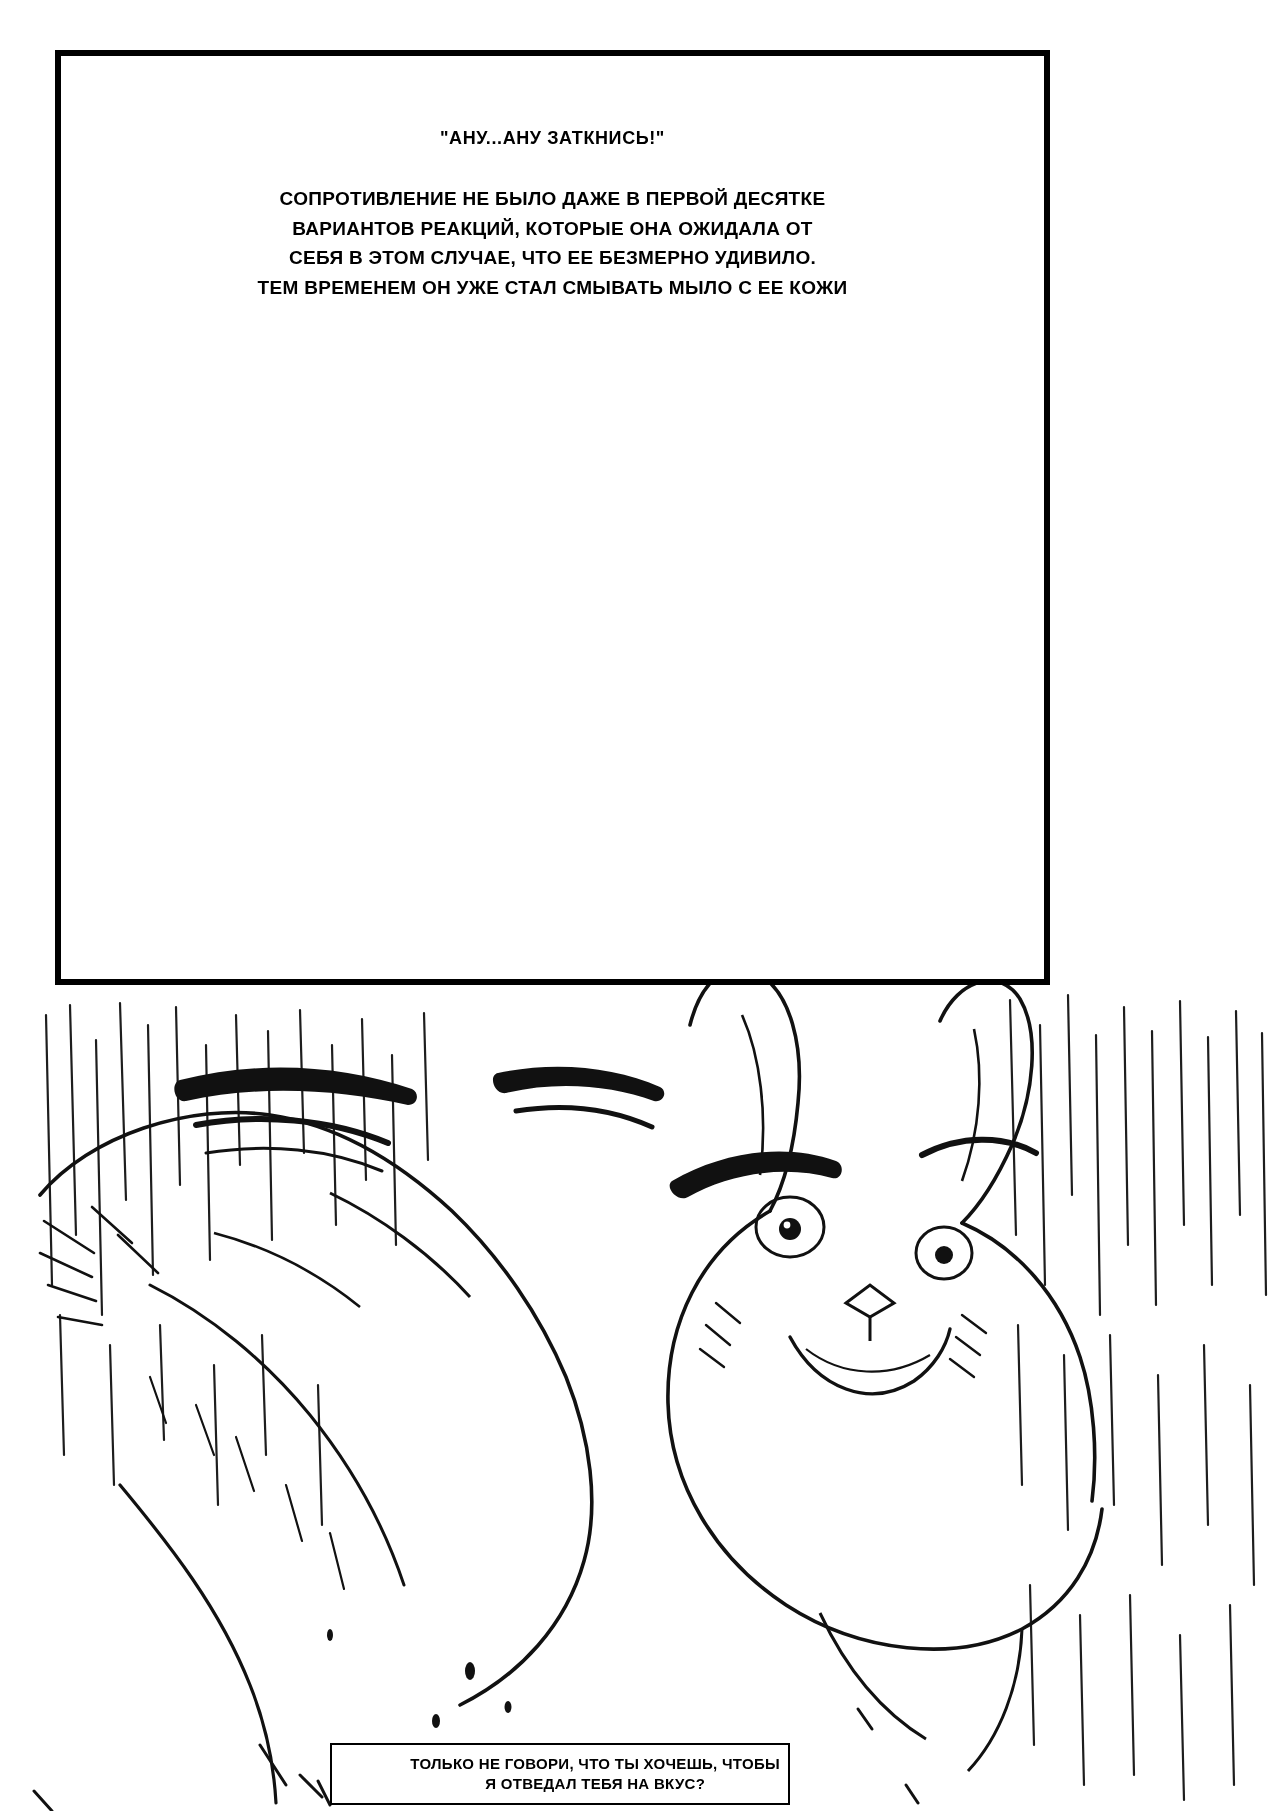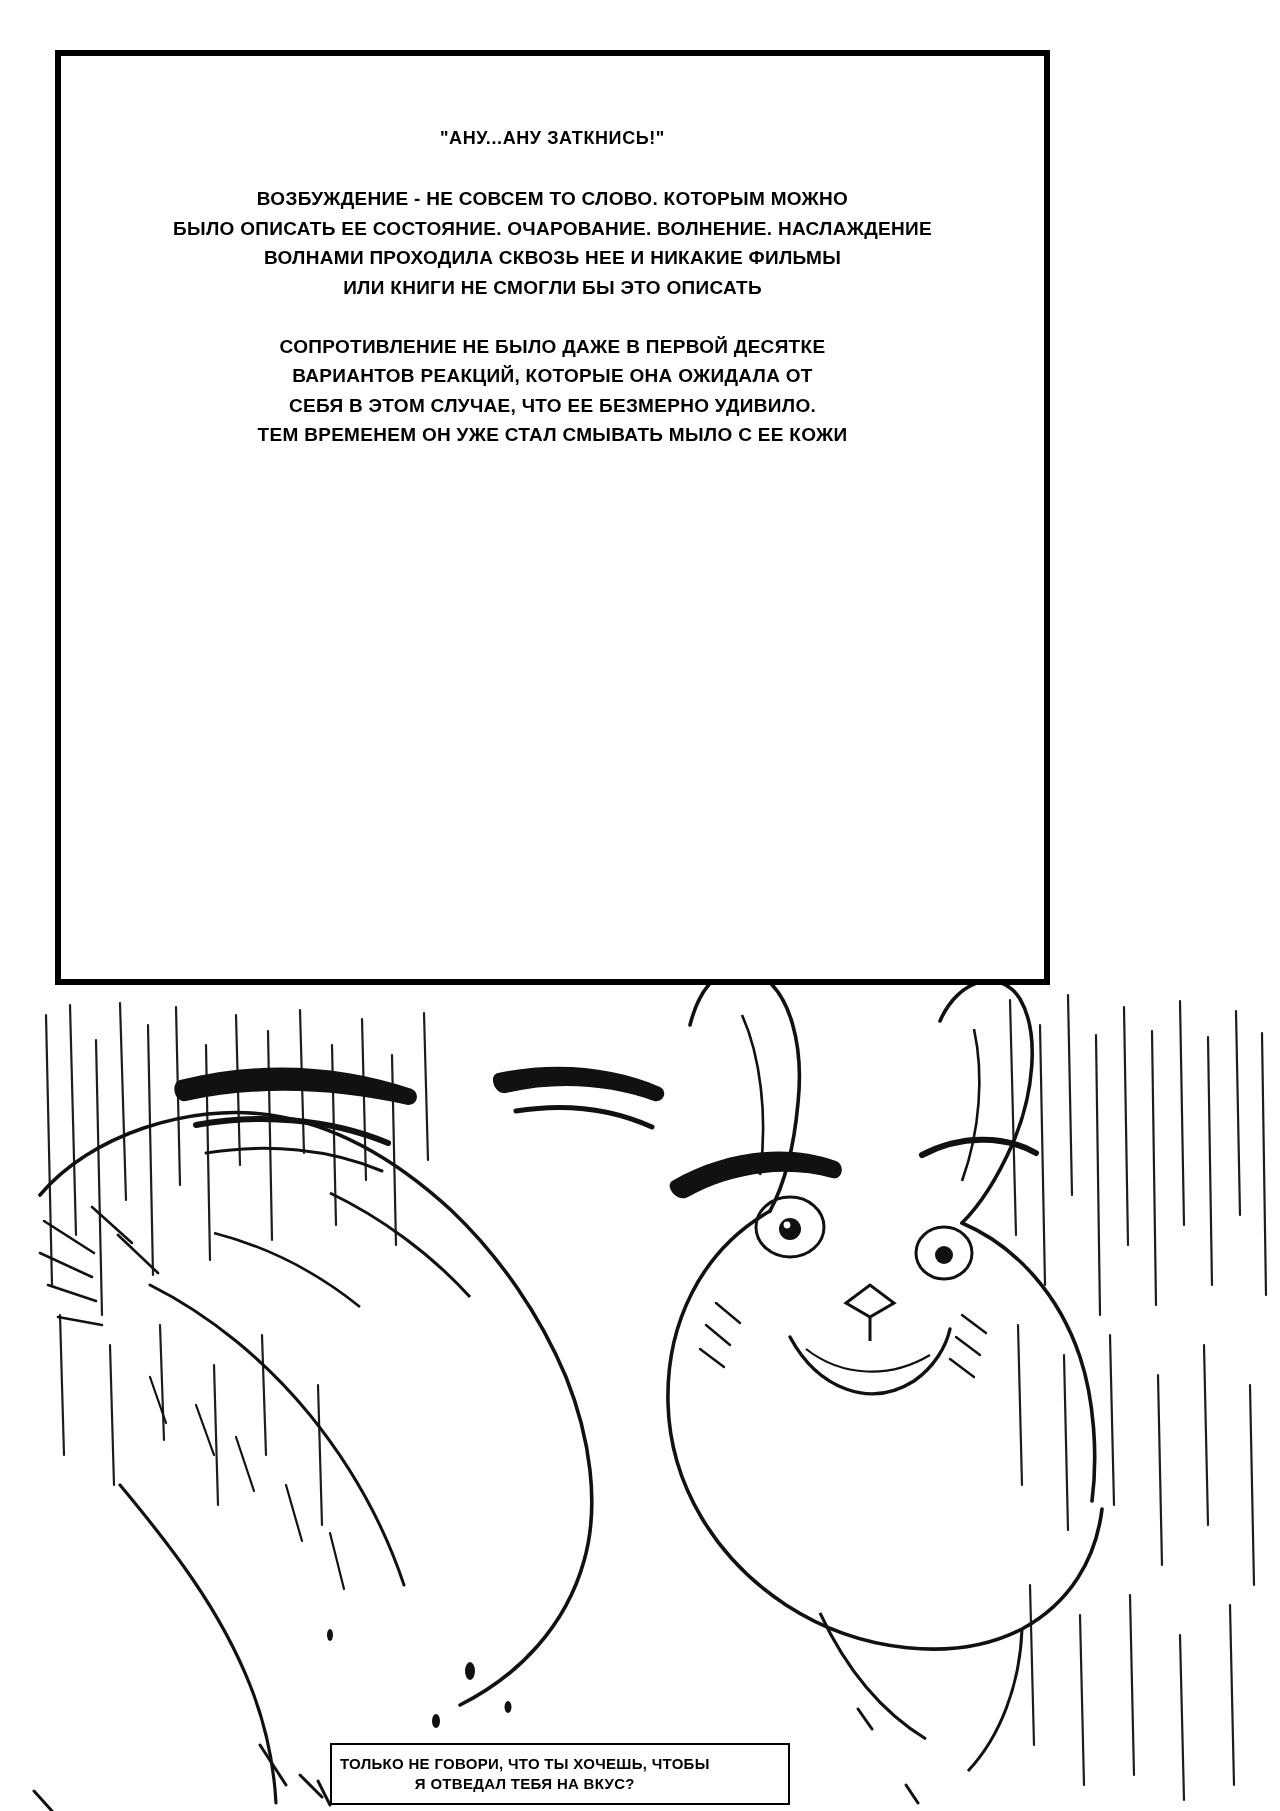--- a/index.html
+++ b/index.html
@@ -64,42 +64,38 @@
     position: absolute;
     left: 330px;
     top: 1743px;
     width: 460px;
     height: 62px;
     background: #ffffff;
     border: 2px solid #000000;
     box-sizing: border-box;
     display: flex;
     align-items: center;
-    justify-content: flex-start;
+    justify-content: flex-end;
     text-align: center;
   }
   .dialogue-text {
     font-size: 15px;
     font-weight: bold;
     line-height: 1.35;
     letter-spacing: 0.3px;
     white-space: pre-line;
     padding: 0 8px;
   }
 </style>
 </head>
 <body>
 
 <div class="text-panel">
   <div class="panel-inner">
     <p class="story-title">"АНУ...АНУ ЗАТКНИСЬ!"</p>
-    <p class="story-para">ВОЗБУЖДЕНИЕ - НЕ СОВСЕМ ТО СЛОВО. КОТОРЫМ МОЖНО
-БЫЛО ОПИСАТЬ ЕЕ СОСТОЯНИЕ. ОЧАРОВАНИЕ. ВОЛНЕНИЕ. НАСЛАЖДЕНИЕ
-ВОЛНАМИ ПРОХОДИЛА СКВОЗЬ НЕЕ И НИКАКИЕ ФИЛЬМЫ
-ИЛИ КНИГИ НЕ СМОГЛИ БЫ ЭТО ОПИСАТЬ</p>
     <p class="story-para">СОПРОТИВЛЕНИЕ НЕ БЫЛО ДАЖЕ В ПЕРВОЙ ДЕСЯТКЕ
 ВАРИАНТОВ РЕАКЦИЙ, КОТОРЫЕ ОНА ОЖИДАЛА ОТ
 СЕБЯ В ЭТОМ СЛУЧАЕ, ЧТО ЕЕ БЕЗМЕРНО УДИВИЛО.
 ТЕМ ВРЕМЕНЕМ ОН УЖЕ СТАЛ СМЫВАТЬ МЫЛО С ЕЕ КОЖИ</p>
   </div>
 </div>
 
 <div class="art-area">
   <svg class="art-svg" width="1280" height="826" viewBox="0 0 1280 826" xmlns="http://www.w3.org/2000/svg">
     <rect x="0" y="0" width="1280" height="826" fill="#ffffff"></rect>

